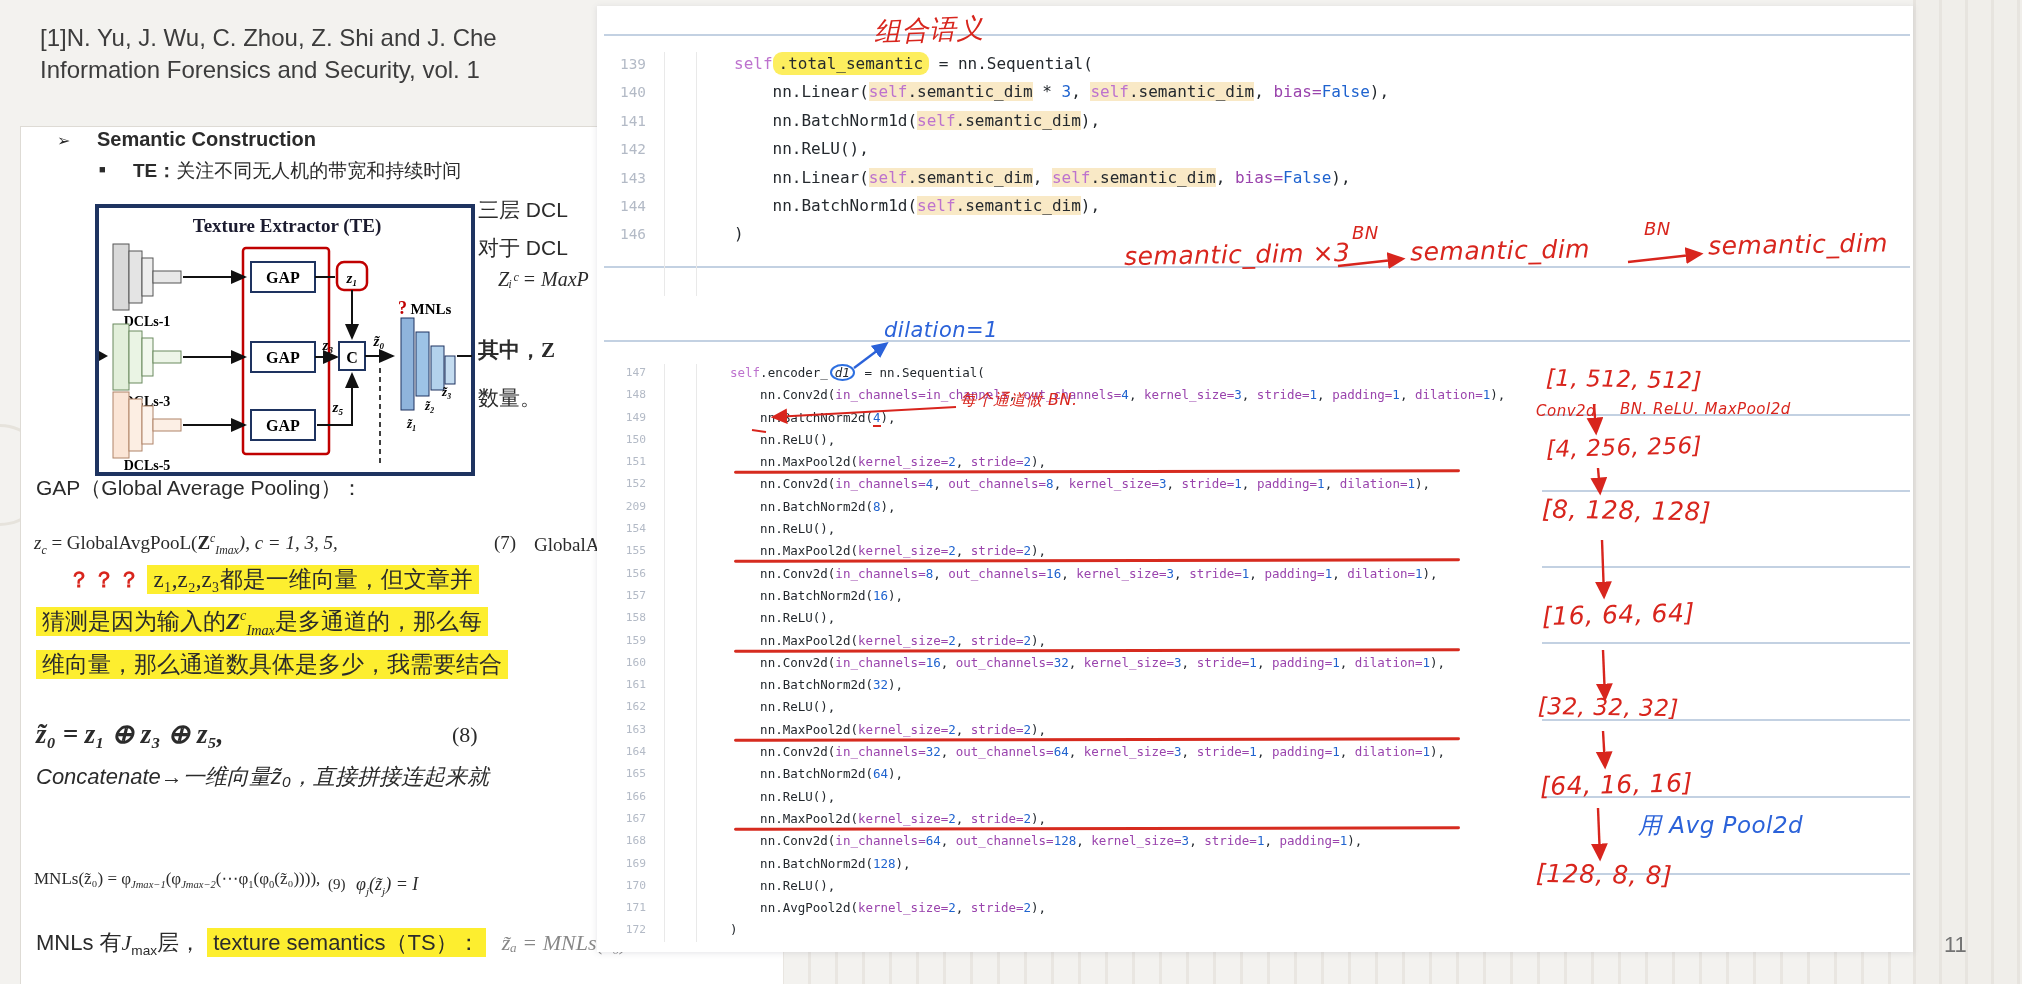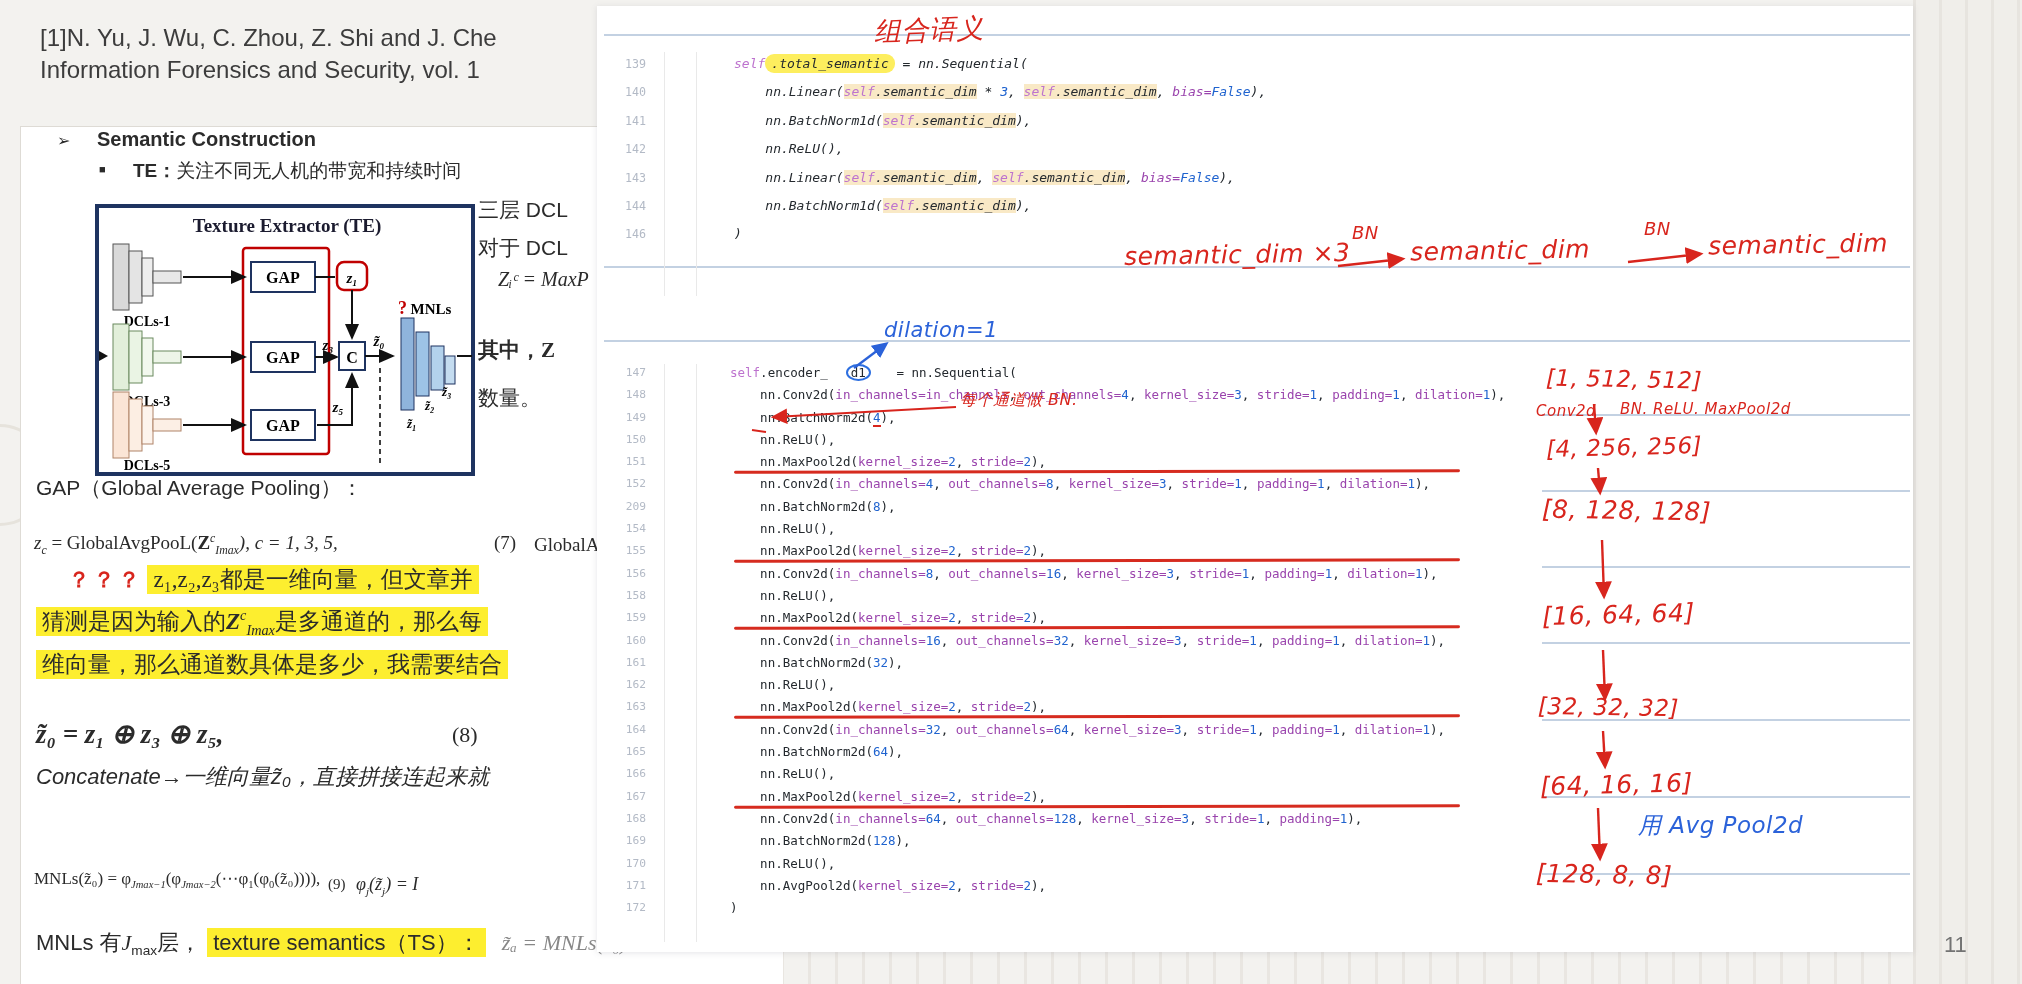--- a/index.html
+++ b/index.html
@@ -20,30 +20,30 @@
   .serif{font-family:"Liberation Serif",serif;}
   .ital{font-style:italic;}
   .hl-yellow{background:#fdee2f;padding:2px 6px;}
   sub,sup{font-size:62%;}
   
   #code-panel{left:597px;top:6px;width:1316px;height:946px;background:#fff;z-index:2;
     box-shadow:0 1px 6px rgba(110,110,130,.18);}
   .rule{position:absolute;left:604px;width:1306px;height:2px;background:#a9bdd6;opacity:.7;z-index:3;}
   .guide{position:absolute;width:1px;background:#e9e9e9;z-index:5;}
   .code{position:absolute;background:#fff;z-index:4;font-family:"DejaVu Sans Mono",monospace;color:#24292e;}
-  #cb1{left:600px;top:50px;width:898px;font-size:13px;line-height:28.4px;}
+  #cb1{left:600px;top:50px;width:898px;font-size:16px;line-height:28.4px;}
   #cb2{left:600px;top:362px;width:942px;font-size:12.5px;line-height:22.3px;}
   .code-line{display:flex;position:relative;white-space:pre;}
   .ln{color:#b3bac6;width:46px;text-align:right;padding-right:26px;flex:none;font-size:.9em;}
-  #cb1 .lc{padding-left:62px;font-style:italic;}
+  #cb1 .lc{padding-left:62px;}
   #cb2 .lc{padding-left:58px;}
   .t-d{color:#24292e;} .t-s{color:#bd72ce;} .t-k{color:#9a44ad;} .t-n{color:#1f63cf;}
   .hl-y{background:#fdee5e;border-radius:9px;padding:2px 6px;}
   .hl-t{background:#f9e9c6;}
-  .circ{display:inline-block;border:2px solid #2d6fe0;border-radius:50%;padding:0 3px;margin:0 18px;line-height:1.05;}
+  .circ{display:inline-block;border:2px solid #2d6fe0;border-radius:50%;padding:0 3px;margin:0 2px;line-height:1.05;font-style:italic;}
   .redu{border-bottom:2px solid #d8251d;}
   .redline::after{content:"";position:absolute;left:134px;top:19px;width:726px;height:3px;
     background:#d62b1f;border-radius:2px;transform:rotate(-.12deg);}
   
   .hand{position:absolute;font-family:"DejaVu Sans",sans-serif;font-style:italic;
     letter-spacing:.5px;z-index:7;white-space:nowrap;}
   .red{color:#d8251d;} .blue{color:#2b62d9;}
   #overlay-svg{position:absolute;left:0;top:0;z-index:8;pointer-events:none;}
   #page-num{left:1944px;top:932px;font-size:22px;color:#737373;z-index:2;}
 </style>
@@ -208,20 +208,21 @@
     <div class="code-line"><span class="ln">147</span><span class="lc"><span class="t-s">self</span><span class="t-d">.encoder_</span><span class="t-d circ">d1</span><span class="t-d"> = nn.Sequential(</span></span></div>
     <div class="code-line"><span class="ln">148</span><span class="lc"><span class="t-d">    nn.Conv2d(</span><span class="t-k">in_channels=in_channels</span><span class="t-d">, </span><span class="t-k">out_channels=</span><span class="t-n">4</span><span class="t-d">, </span><span class="t-k">kernel_size=</span><span class="t-n">3</span><span class="t-d">, </span><span class="t-k">stride=</span><span class="t-n">1</span><span class="t-d">, </span><span class="t-k">padding=</span><span class="t-n">1</span><span class="t-d">, </span><span class="t-k">dilation=</span><span class="t-n">1</span><span class="t-d">),</span></span></div>
     <div class="code-line"><span class="ln">149</span><span class="lc"><span class="t-d">    nn.BatchNorm2d(</span><span class="t-n redu">4</span><span class="t-d">),</span></span></div>
     <div class="code-line"><span class="ln">150</span><span class="lc"><span class="t-d">    nn.ReLU(),</span></span></div>
     <div class="code-line redline"><span class="ln">151</span><span class="lc"><span class="t-d">    nn.MaxPool2d(</span><span class="t-k">kernel_size=</span><span class="t-n">2</span><span class="t-d">, </span><span class="t-k">stride=</span><span class="t-n">2</span><span class="t-d">),</span></span></div>
     <div class="code-line"><span class="ln">152</span><span class="lc"><span class="t-d">    nn.Conv2d(</span><span class="t-k">in_channels=</span><span class="t-n">4</span><span class="t-d">, </span><span class="t-k">out_channels=</span><span class="t-n">8</span><span class="t-d">, </span><span class="t-k">kernel_size=</span><span class="t-n">3</span><span class="t-d">, </span><span class="t-k">stride=</span><span class="t-n">1</span><span class="t-d">, </span><span class="t-k">padding=</span><span class="t-n">1</span><span class="t-d">, </span><span class="t-k">dilation=</span><span class="t-n">1</span><span class="t-d">),</span></span></div>
     <div class="code-line"><span class="ln">209</span><span class="lc"><span class="t-d">    nn.BatchNorm2d(</span><span class="t-n">8</span><span class="t-d">),</span></span></div>
     <div class="code-line"><span class="ln">154</span><span class="lc"><span class="t-d">    nn.ReLU(),</span></span></div>
     <div class="code-line redline"><span class="ln">155</span><span class="lc"><span class="t-d">    nn.MaxPool2d(</span><span class="t-k">kernel_size=</span><span class="t-n">2</span><span class="t-d">, </span><span class="t-k">stride=</span><span class="t-n">2</span><span class="t-d">),</span></span></div>
     <div class="code-line"><span class="ln">156</span><span class="lc"><span class="t-d">    nn.Conv2d(</span><span class="t-k">in_channels=</span><span class="t-n">8</span><span class="t-d">, </span><span class="t-k">out_channels=</span><span class="t-n">16</span><span class="t-d">, </span><span class="t-k">kernel_size=</span><span class="t-n">3</span><span class="t-d">, </span><span class="t-k">stride=</span><span class="t-n">1</span><span class="t-d">, </span><span class="t-k">padding=</span><span class="t-n">1</span><span class="t-d">, </span><span class="t-k">dilation=</span><span class="t-n">1</span><span class="t-d">),</span></span></div>
+    <div class="code-line"><span class="ln">157</span><span class="lc"><span class="t-d">    nn.BatchNorm2d(</span><span class="t-n">16</span><span class="t-d">),</span></span></div>
     <div class="code-line"><span class="ln">158</span><span class="lc"><span class="t-d">    nn.ReLU(),</span></span></div>
     <div class="code-line redline"><span class="ln">159</span><span class="lc"><span class="t-d">    nn.MaxPool2d(</span><span class="t-k">kernel_size=</span><span class="t-n">2</span><span class="t-d">, </span><span class="t-k">stride=</span><span class="t-n">2</span><span class="t-d">),</span></span></div>
     <div class="code-line"><span class="ln">160</span><span class="lc"><span class="t-d">    nn.Conv2d(</span><span class="t-k">in_channels=</span><span class="t-n">16</span><span class="t-d">, </span><span class="t-k">out_channels=</span><span class="t-n">32</span><span class="t-d">, </span><span class="t-k">kernel_size=</span><span class="t-n">3</span><span class="t-d">, </span><span class="t-k">stride=</span><span class="t-n">1</span><span class="t-d">, </span><span class="t-k">padding=</span><span class="t-n">1</span><span class="t-d">, </span><span class="t-k">dilation=</span><span class="t-n">1</span><span class="t-d">),</span></span></div>
     <div class="code-line"><span class="ln">161</span><span class="lc"><span class="t-d">    nn.BatchNorm2d(</span><span class="t-n">32</span><span class="t-d">),</span></span></div>
     <div class="code-line"><span class="ln">162</span><span class="lc"><span class="t-d">    nn.ReLU(),</span></span></div>
     <div class="code-line redline"><span class="ln">163</span><span class="lc"><span class="t-d">    nn.MaxPool2d(</span><span class="t-k">kernel_size=</span><span class="t-n">2</span><span class="t-d">, </span><span class="t-k">stride=</span><span class="t-n">2</span><span class="t-d">),</span></span></div>
     <div class="code-line"><span class="ln">164</span><span class="lc"><span class="t-d">    nn.Conv2d(</span><span class="t-k">in_channels=</span><span class="t-n">32</span><span class="t-d">, </span><span class="t-k">out_channels=</span><span class="t-n">64</span><span class="t-d">, </span><span class="t-k">kernel_size=</span><span class="t-n">3</span><span class="t-d">, </span><span class="t-k">stride=</span><span class="t-n">1</span><span class="t-d">, </span><span class="t-k">padding=</span><span class="t-n">1</span><span class="t-d">, </span><span class="t-k">dilation=</span><span class="t-n">1</span><span class="t-d">),</span></span></div>
     <div class="code-line"><span class="ln">165</span><span class="lc"><span class="t-d">    nn.BatchNorm2d(</span><span class="t-n">64</span><span class="t-d">),</span></span></div>
     <div class="code-line"><span class="ln">166</span><span class="lc"><span class="t-d">    nn.ReLU(),</span></span></div>
     <div class="code-line redline"><span class="ln">167</span><span class="lc"><span class="t-d">    nn.MaxPool2d(</span><span class="t-k">kernel_size=</span><span class="t-n">2</span><span class="t-d">, </span><span class="t-k">stride=</span><span class="t-n">2</span><span class="t-d">),</span></span></div>

